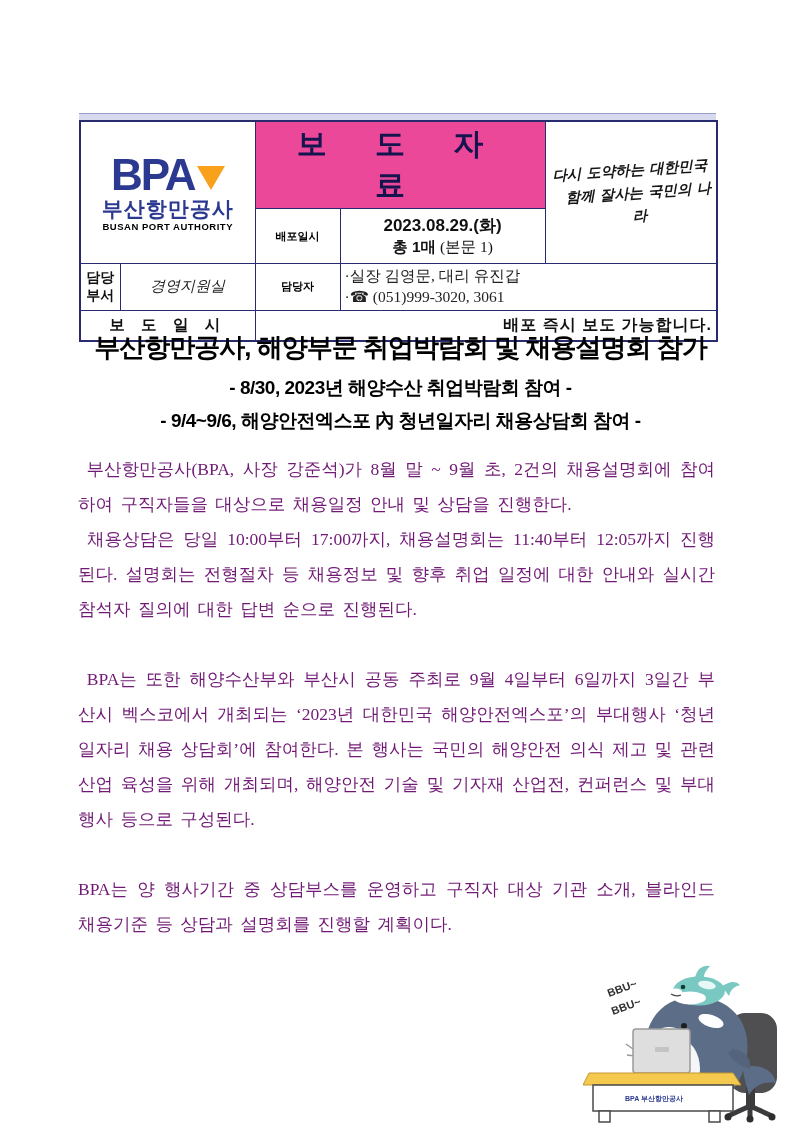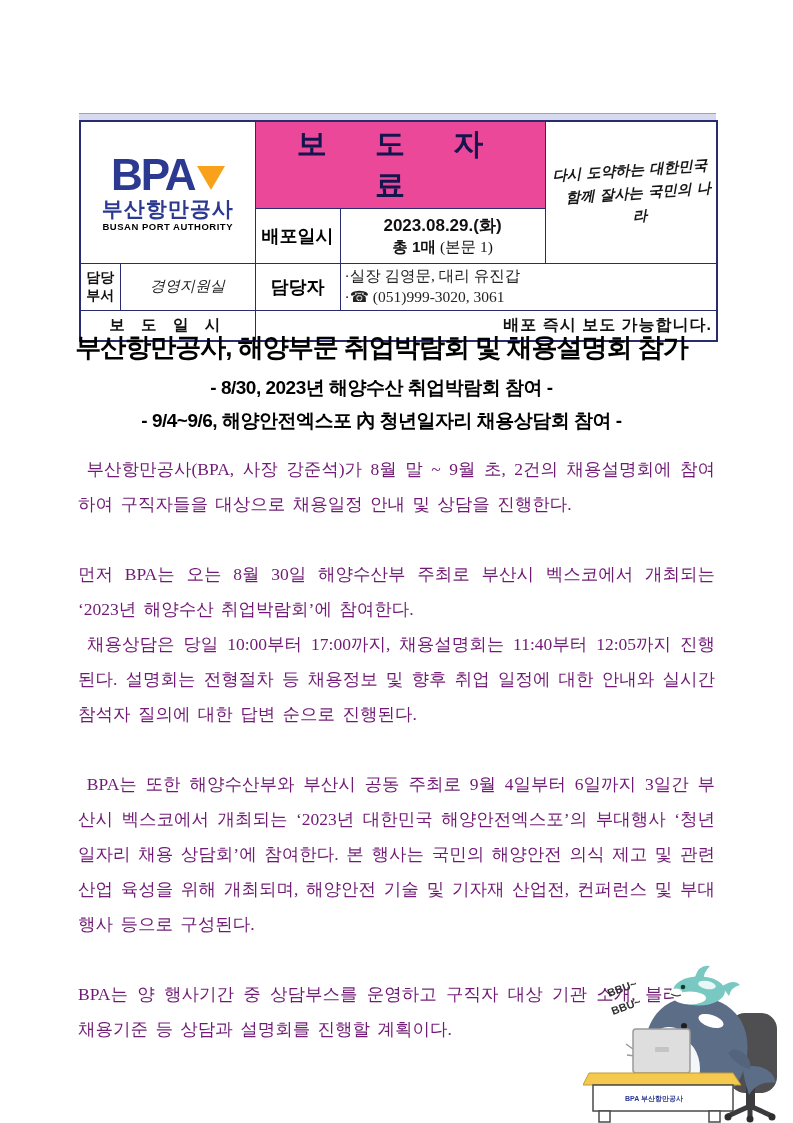--- a/index.html
+++ b/index.html
@@ -33,33 +33,33 @@
   .logo-kr{font-size:21px;font-weight:800;color:#2b3990;letter-spacing:1px;line-height:1.15;}
   .logo-en{font-size:9.5px;font-weight:800;color:#000;letter-spacing:.5px;}
   .doctype-cell{background:#ec4899;text-align:center;height:54px;}
   .doctype{font-size:30px;font-weight:800;color:#14144e;letter-spacing:20px;text-indent:20px;}
   .slogan-cell{width:172px;background:#fff;text-align:center;}
   .slogan{
     font-family:"DejaVu Serif",serif;font-style:italic;font-weight:bold;
     font-size:14.5px;color:#161616;transform:rotate(-4deg);line-height:1.6;
   }
   .slogan .l2{display:block;padding-left:14px;}
-  .lbl{font-weight:800;font-size:18px;text-align:center;color:#000;}
+  .lbl{font-weight:800;font-size:11px;text-align:center;color:#000;}
   .date-cell{text-align:center;height:50px;}
   .date-main{font-size:17px;font-weight:800;}
   .date-sub{font-size:15.5px;}
   .date-sub .bold{font-weight:800;}
   .date-sub .serif{font-family:"Liberation Serif",serif;font-weight:normal;}
   .dept-lbl{width:40px;font-weight:800;font-size:14px;text-align:center;line-height:1.25;}
   .dept-val{font-family:"Liberation Serif",serif;font-size:15px;text-align:center;color:#222;font-style:italic;}
   .contact-cell{font-family:"Liberation Serif",serif;font-size:15.5px;color:#222;line-height:1.35;padding-left:8px;height:38px;}
   .presstime-lbl{font-weight:800;font-size:15.5px;text-align:center;letter-spacing:6px;height:25px;}
   .presstime-val{font-weight:800;font-size:16px;text-align:right;letter-spacing:1px;}
   
-  .headline{position:absolute;left:25px;top:332px;width:713px;text-align:center;}
+  .headline{position:absolute;left:44px;top:332px;width:713px;text-align:center;}
   .title{
     font-size:26px;font-weight:800;letter-spacing:-1px;color:#000;
     margin:0 0 12px 0;line-height:1.2;
   }
   .sub{font-size:19px;font-weight:800;color:#000;margin:7px 0;letter-spacing:-0.5px;}
   
   .bodytext{
     position:absolute;left:78px;top:452px;width:637px;
     font-family:"Liberation Serif",serif;font-size:17.5px;color:#701a75;
     line-height:35px;text-align:justify;word-spacing:3px;
@@ -132,21 +132,20 @@
     </table>
 
   <div class="headline">
     <h1 class="title">부산항만공사, 해양부문 취업박람회 및 채용설명회 참가</h1>
     <div class="sub">- 8/30, 2023년 해양수산 취업박람회 참여 -</div>
     <div class="sub">- 9/4~9/6, 해양안전엑스포 內 청년일자리 채용상담회 참여 -</div>
   </div>
 
   <div class="bodytext">
     <p class="bp"> 부산항만공사(BPA, 사장 강준석)가 8월 말 ~ 9월 초, 2건의 채용설명회에 참여하여 구직자들을 대상으로 채용일정 안내 및 상담을 진행한다.</p>
-    <p class="bp gap-before">먼저 BPA는 오는 8월 30일 해양수산부 주최로 부산시 벡스코에서 개최되는 ‘2023년 해양수산 취업박람회’에 참여한다.</p>
     <p class="bp"> 채용상담은 당일 10:00부터 17:00까지, 채용설명회는 11:40부터 12:05까지 진행된다. 설명회는 전형절차 등 채용정보 및 향후 취업 일정에 대한 안내와 실시간 참석자 질의에 대한 답변 순으로 진행된다.</p>
     <p class="bp gap-before"> BPA는 또한 해양수산부와 부산시 공동 주최로 9월 4일부터 6일까지 3일간 부산시 벡스코에서 개최되는 ‘2023년 대한민국 해양안전엑스포’의 부대행사 ‘청년 일자리 채용 상담회’에 참여한다. 본 행사는 국민의 해양안전 의식 제고 및 관련 산업 육성을 위해 개최되며, 해양안전 기술 및 기자재 산업전, 컨퍼런스 및 부대행사 등으로 구성된다.</p>
     <p class="bp gap-before">BPA는 양 행사기간 중 상담부스를 운영하고 구직자 대상 기관 소개, 블라인드 채용기준 등 상담과 설명회를 진행할 계획이다.</p>
   </div>
 
   <svg class="mascot" viewBox="0 0 200 168">
 
     <g>
       <rect x="146" y="58" width="48" height="80" rx="16" fill="#4f4f52"></rect>
       <rect x="163" y="132" width="9" height="20" fill="#3c3c3e"></rect>

